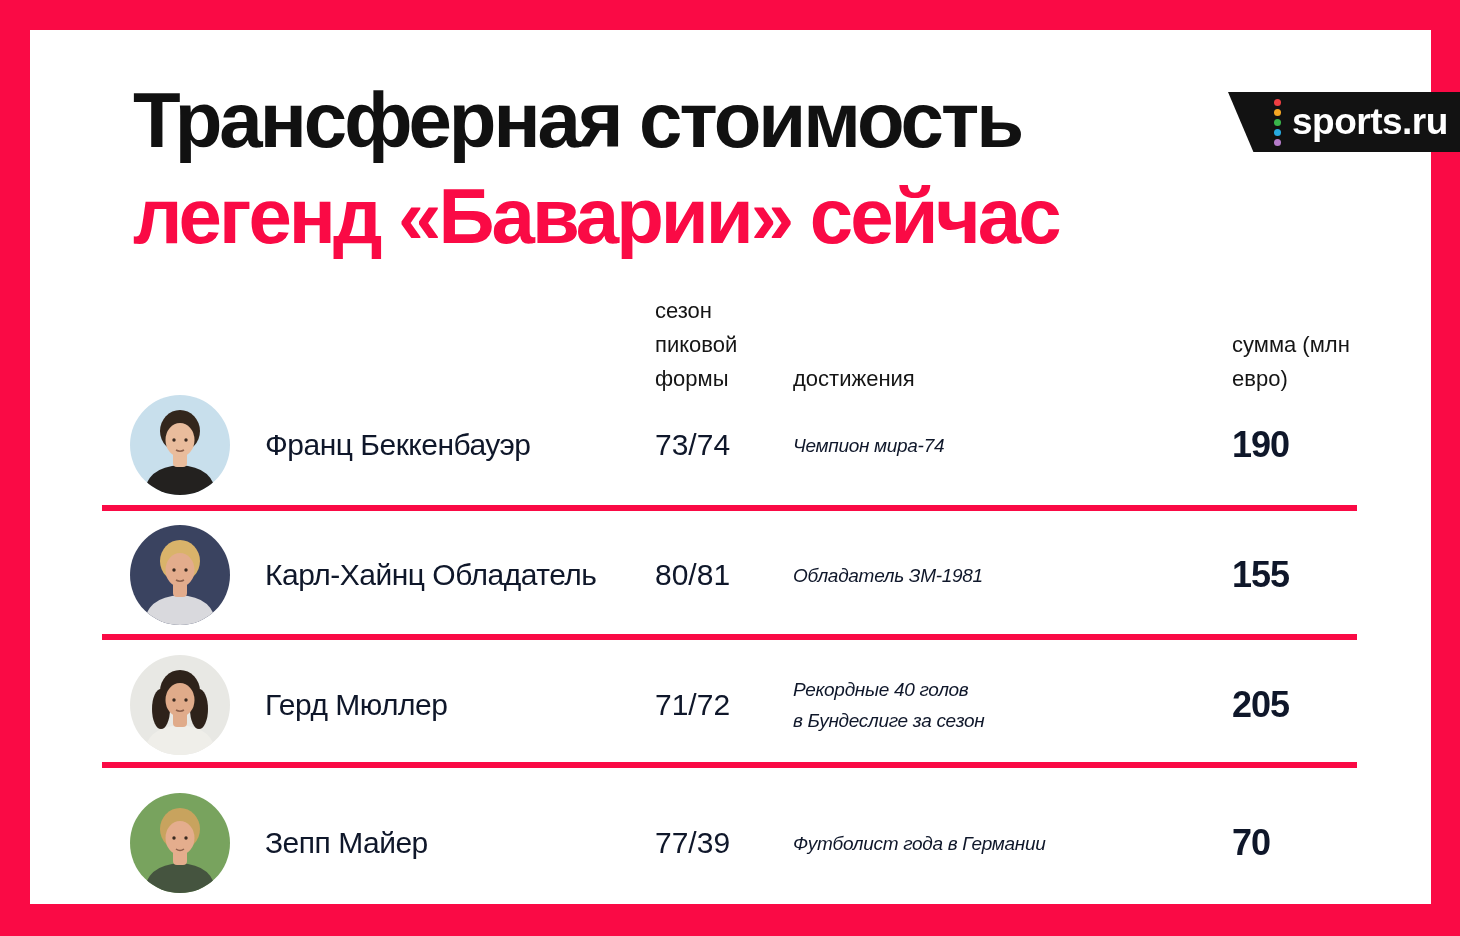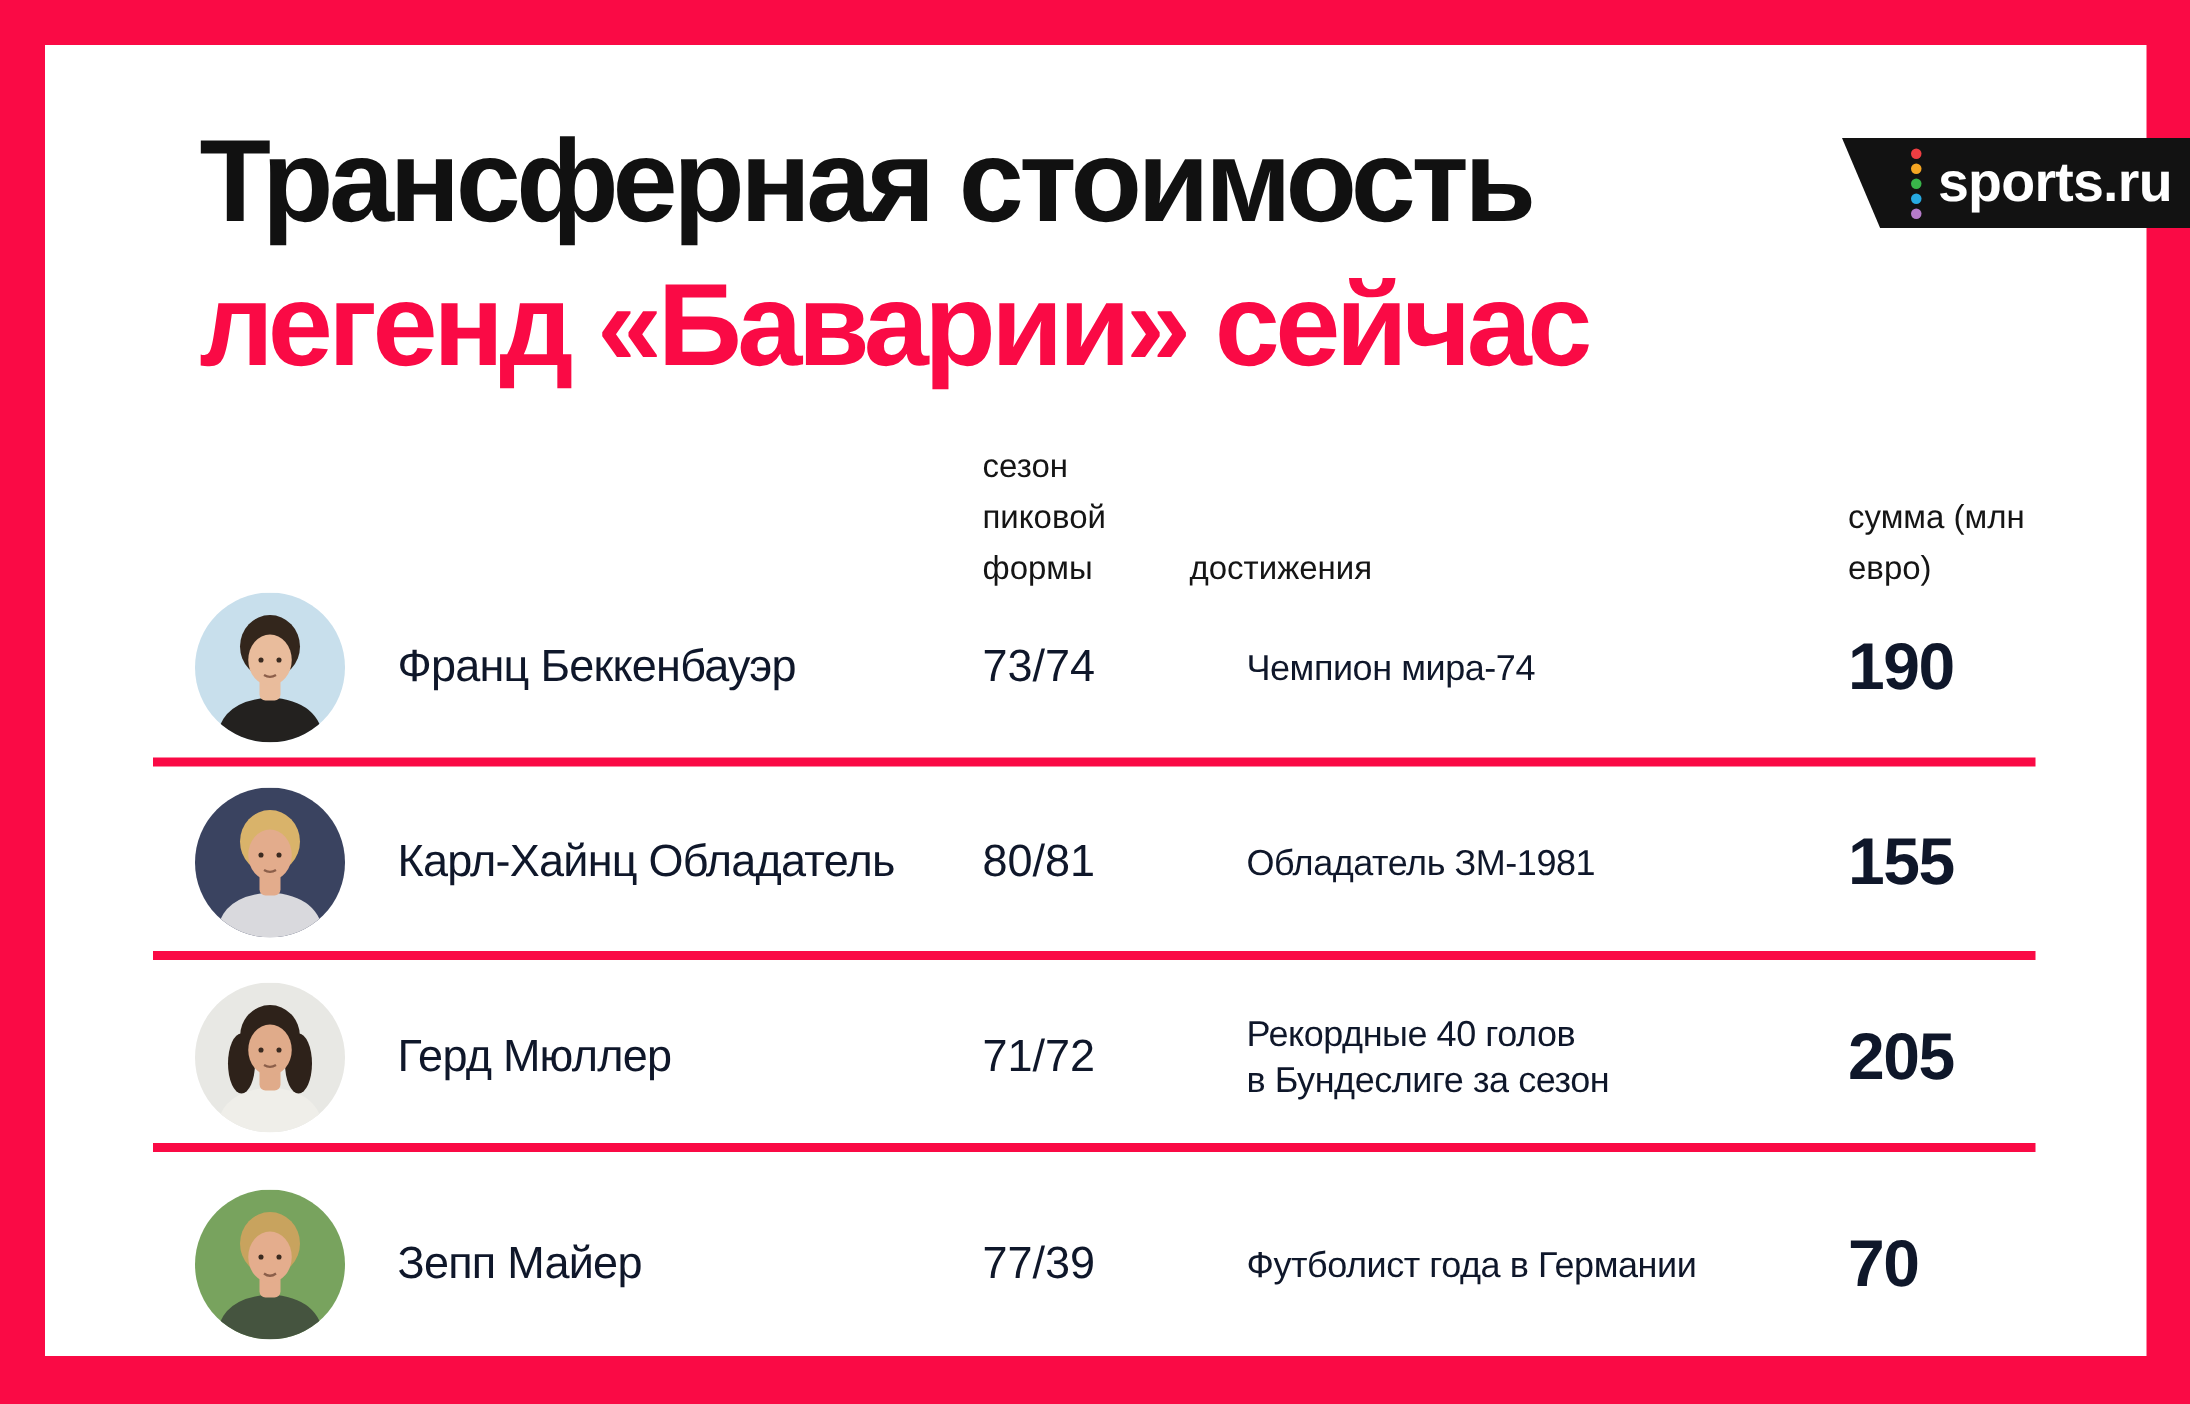--- a/index.html
+++ b/index.html
@@ -33,23 +33,23 @@
   .row { position: absolute; left: 0; width: 1460px; height: 100px; }
   .row-0 { top: 395px; } .row-1 { top: 525px; } .row-2 { top: 655px; } .row-3 { top: 793px; }
 
   .avatar { position: absolute; left: 130px; top: 0; width: 100px; height: 100px;
             border-radius: 50%; overflow: hidden; }
   .avatar svg { display: block; width: 100%; height: 100%; }
 
   .cell { position: absolute; top: 0; height: 100px; display: flex; align-items: center; color: #0f172a; }
   .cell.name   { left: 265px; width: 385px; font-size: 30px; letter-spacing: -0.5px; white-space: nowrap; }
   .cell.season { left: 655px; width: 120px; font-size: 30px; }
-  .cell.achv   { left: 831px; width: 430px; font-size: 24px; line-height: 31px;
-                 letter-spacing: -0.3px; white-space: pre-line; }
-  .cell.sum    { left: 1232px; width: 165px; font-size: 44px; font-weight: 800; letter-spacing: -1px; }
+  .cell.achv   { left: 793px; width: 430px; font-size: 19px; line-height: 31px;
+                 letter-spacing: -0.3px; white-space: pre-line; font-style: italic; }
+  .cell.sum    { left: 1232px; width: 165px; font-size: 36px; font-weight: 800; letter-spacing: -1px; }
 
   .divider { position: absolute; left: 102px; width: 1255px; height: 6px; background: #fa0a45; }
   .divider-0 { top: 505px; } .divider-1 { top: 634px; } .divider-2 { top: 762px; }
 </style>
 </head>
 <body>
 
 <div class="canvas" style="background: rgb(250, 10, 69);">
   <div class="card" style="background: rgb(255, 255, 255);"></div>
 

